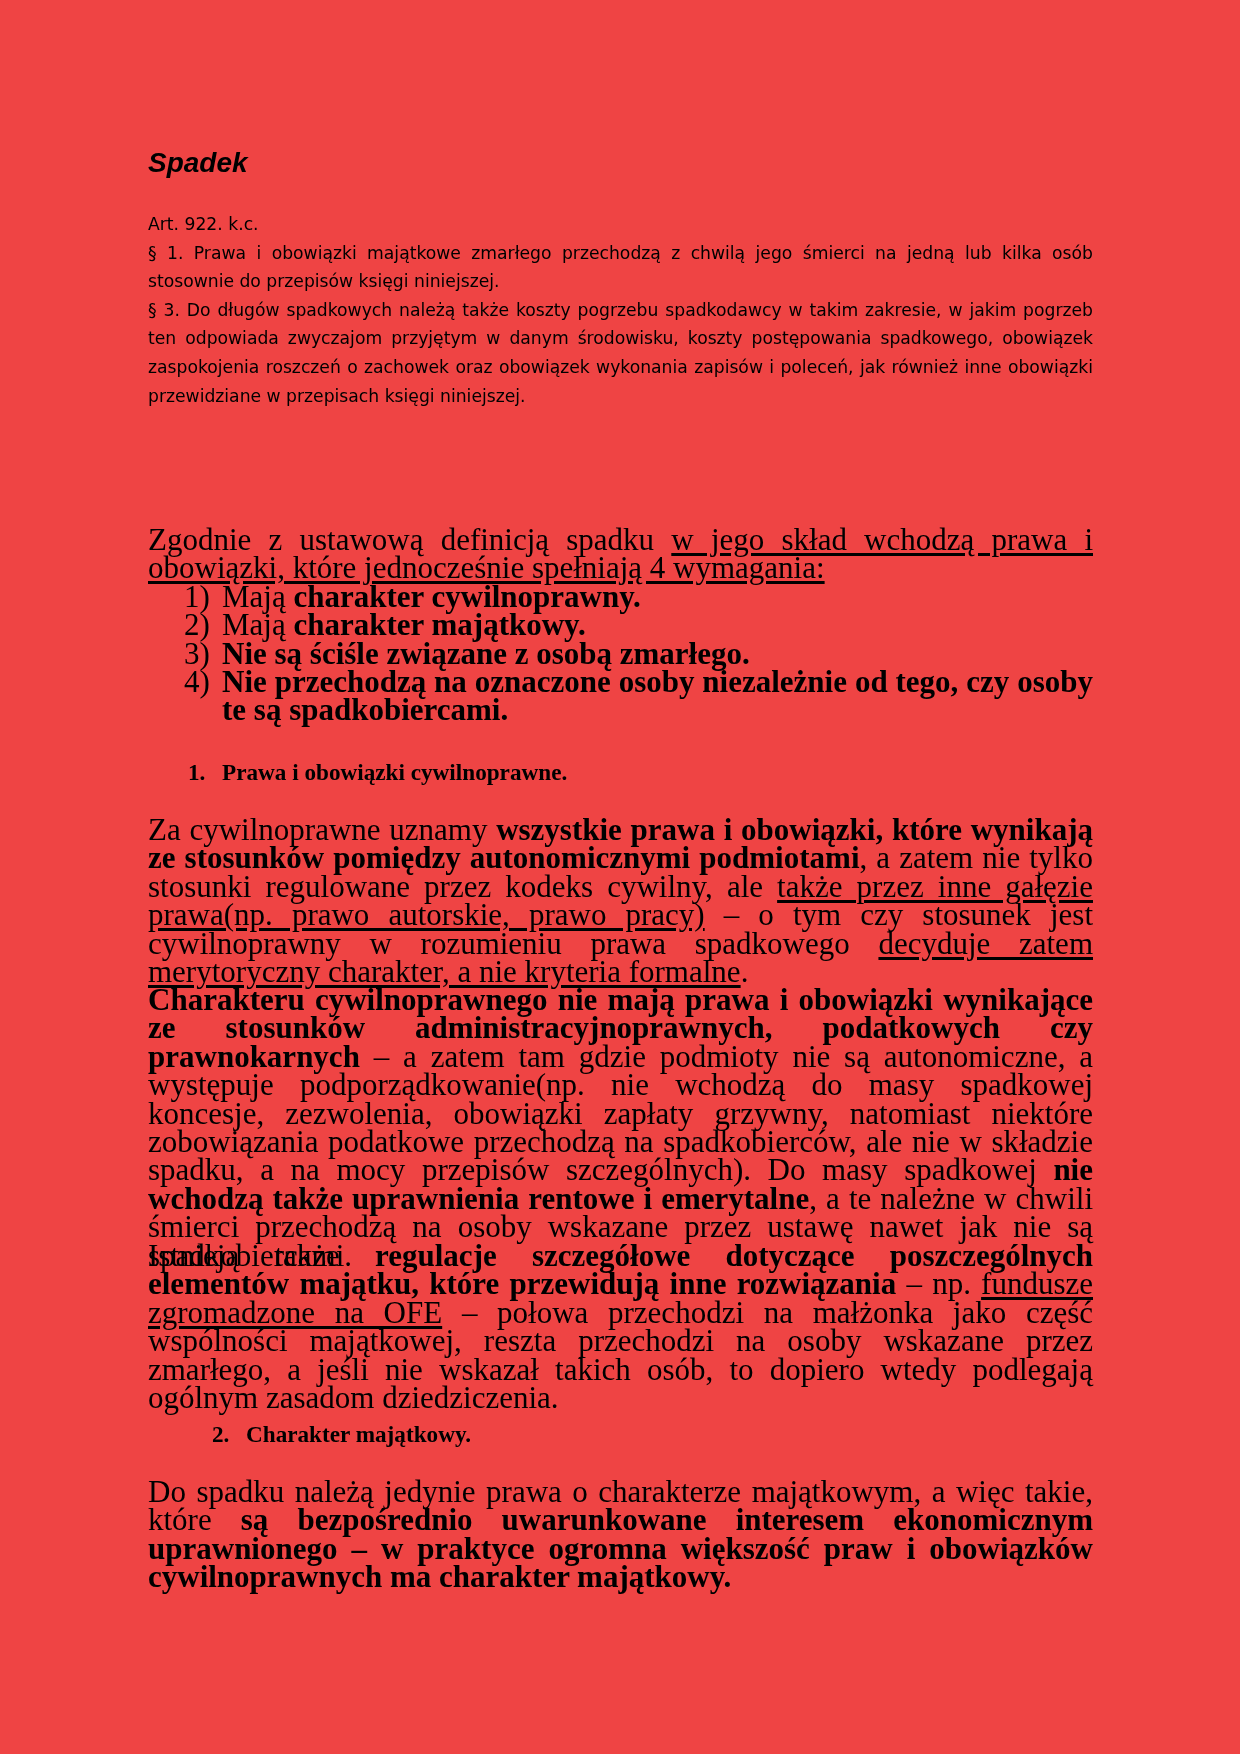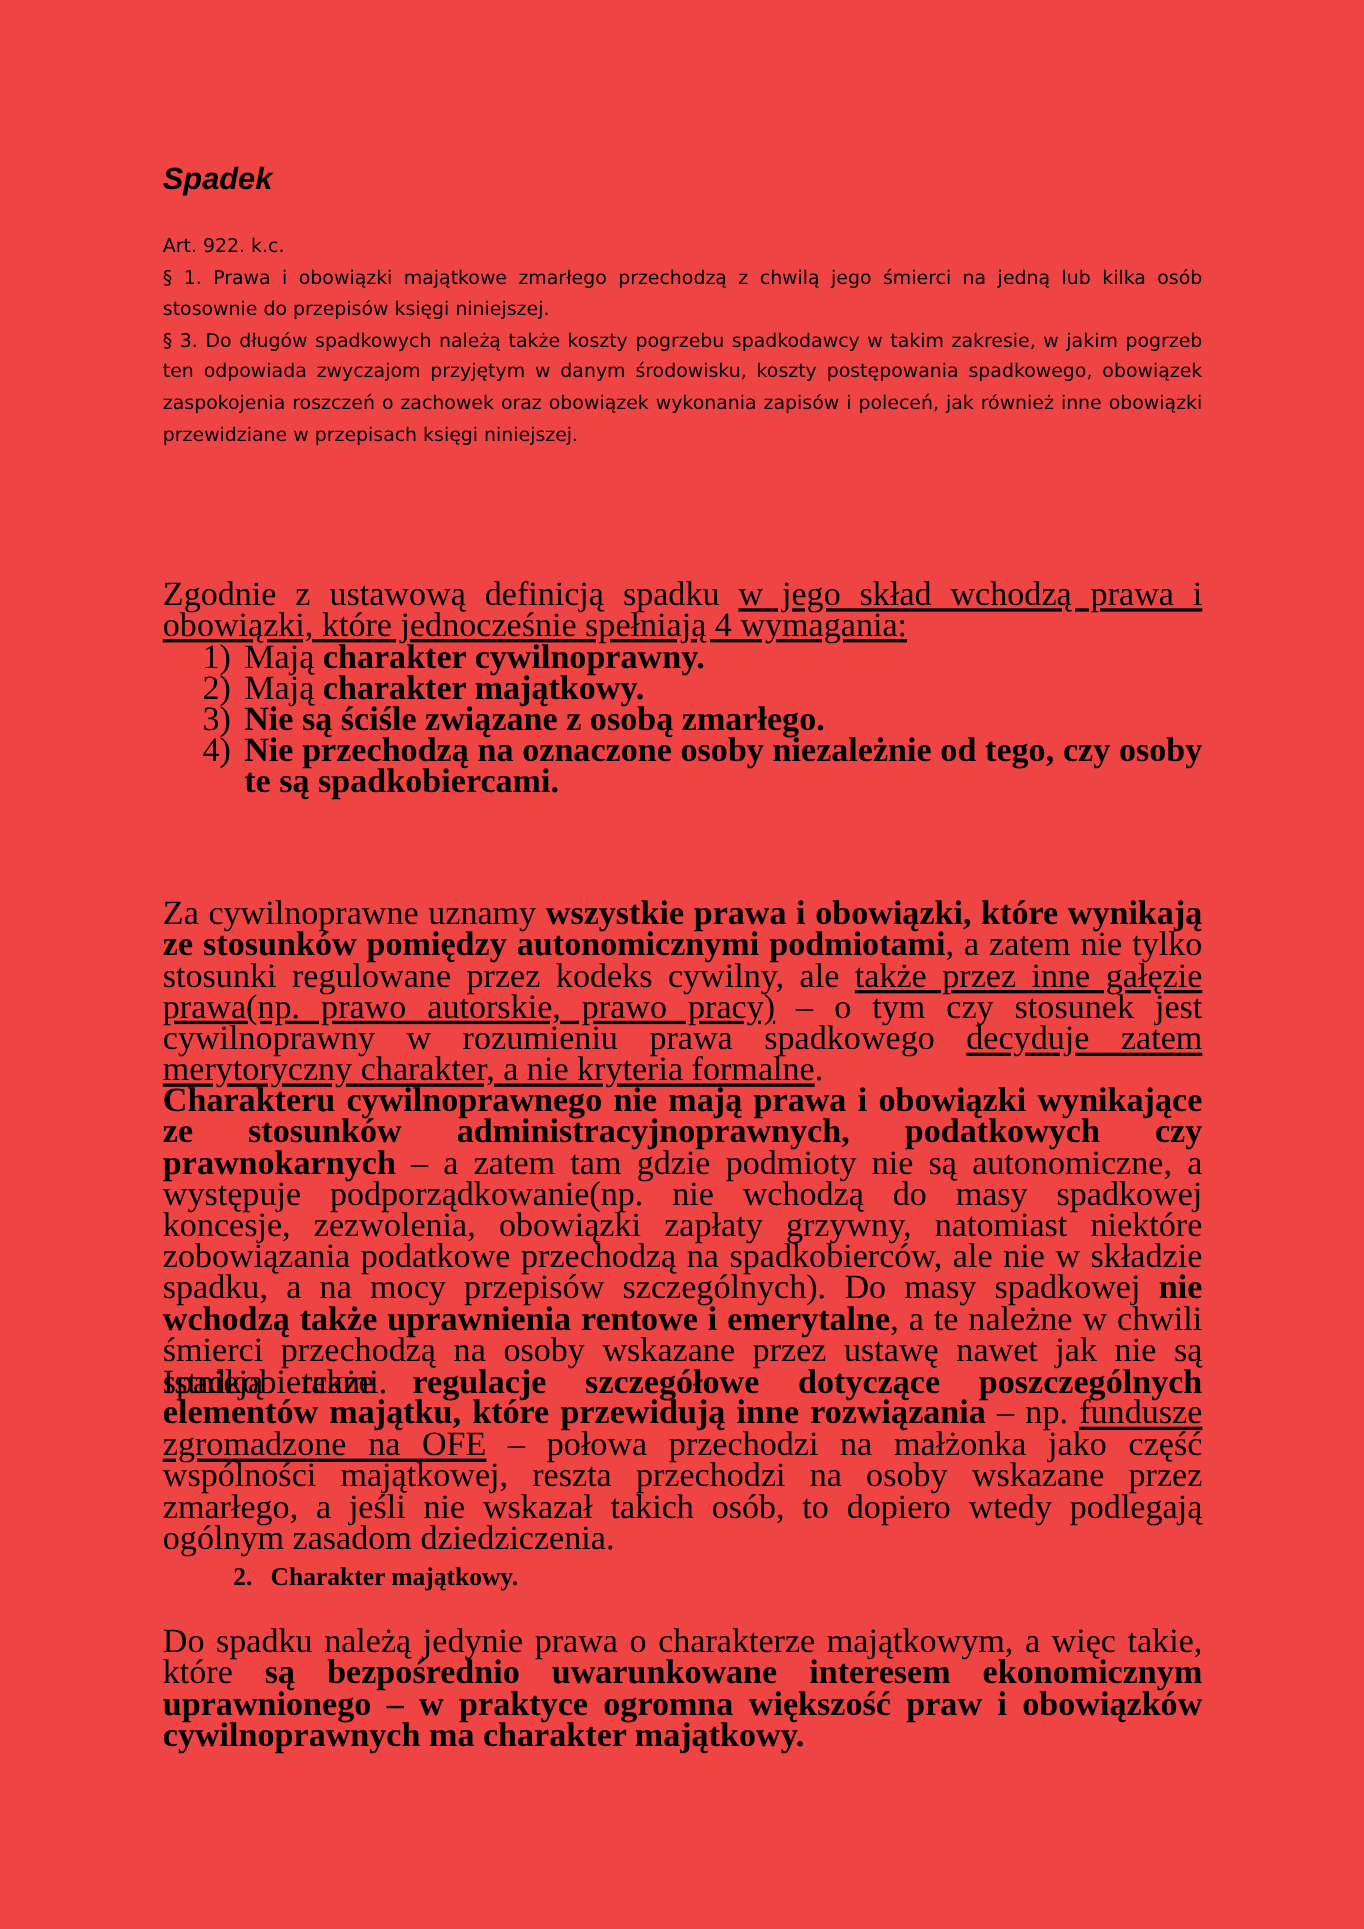--- a/index.html
+++ b/index.html
@@ -48,20 +48,21 @@
   <div class="blk body" style="top:526px;">
     <p class="body"><span>Zgodnie z ustawową definicją spadku </span><span class="u">w jego skład wchodzą prawa i obowiązki, które jednocześnie spełniają 4 wymagania:</span></p>
     <ol class="req">
       <li><span class="num">1)</span><span>Mają </span><span class="bi">charakter cywilnoprawny</span><span class="bi">.</span></li>
       <li><span class="num">2)</span><span>Mają </span><span class="bi">charakter majątkowy</span><span class="bi">.</span></li>
       <li><span class="num">3)</span><span></span><span class="bi">Nie są ściśle związane z osobą zmarłego</span><span class="bi">.</span></li>
       <li><span class="num">4)</span><span></span><span class="bi">Nie przechodzą na oznaczone osoby niezależnie od tego, czy osoby te są spadkobiercami</span><span class="bi">.</span></li>
     </ol>
   </div>
 
+  <h2 class="h2" style="top:758px;"><span class="hn">1.</span><span>Prawa i obowiązki cywilnoprawne.</span></h2>
 
   <p class="blk body" style="top:816px;"><span>Za cywilnoprawne uznamy </span><span class="bi">wszystkie prawa i obowiązki, które wynikają ze stosunków pomiędzy autonomicznymi podmiotami</span><span>, a zatem nie tylko stosunki regulowane przez kodeks cywilny, ale </span><span class="u">także przez inne gałęzie prawa(np. prawo autorskie, prawo pracy)</span><span> – o tym czy stosunek jest cywilnoprawny w rozumieniu prawa spadkowego </span><span class="u">decyduje zatem merytoryczny charakter, a nie kryteria formalne</span><span>.</span></p>
 
   <p class="blk body" style="top:986px;"><span class="bi">Charakteru cywilnoprawnego nie mają prawa i obowiązki wynikające ze stosunków administracyjnoprawnych, podatkowych czy prawnokarnych</span><span> – a zatem tam gdzie podmioty nie są autonomiczne, a występuje podporządkowanie(np. nie wchodzą do masy spadkowej koncesje, zezwolenia, obowiązki zapłaty grzywny, natomiast niektóre zobowiązania podatkowe przechodzą na spadkobierców, ale nie w składzie spadku, a na mocy przepisów szczególnych). Do masy spadkowej </span><span class="bi">nie wchodzą także uprawnienia rentowe i emerytalne</span><span>, a te należne w chwili śmierci przechodzą na osoby wskazane przez ustawę nawet jak nie są spadkobiercami.</span></p>
 
   <p class="blk body" style="top:1242px;"><span>Istnieją także </span><span class="bi">regulacje szczegółowe dotyczące poszczególnych elementów majątku, które przewidują inne rozwiązania</span><span> – np. </span><span class="u">fundusze zgromadzone na OFE</span><span> – połowa przechodzi na małżonka jako część wspólności majątkowej, reszta przechodzi na osoby wskazane przez zmarłego, a jeśli nie wskazał takich osób, to dopiero wtedy podlegają ogólnym zasadom dziedziczenia.</span></p>
 
   <h2 class="h2" style="top:1420px;margin-left:24px;"><span class="hn">2.</span><span>Charakter majątkowy.</span></h2>
 
   <p class="blk body" style="top:1478px;"><span>Do spadku należą jedynie prawa o charakterze majątkowym, a więc takie, które </span><span class="bi">są bezpośrednio uwarunkowane interesem ekonomicznym uprawnionego – w praktyce ogromna większość praw i obowiązków cywilnoprawnych ma charakter majątkowy.</span></p>

